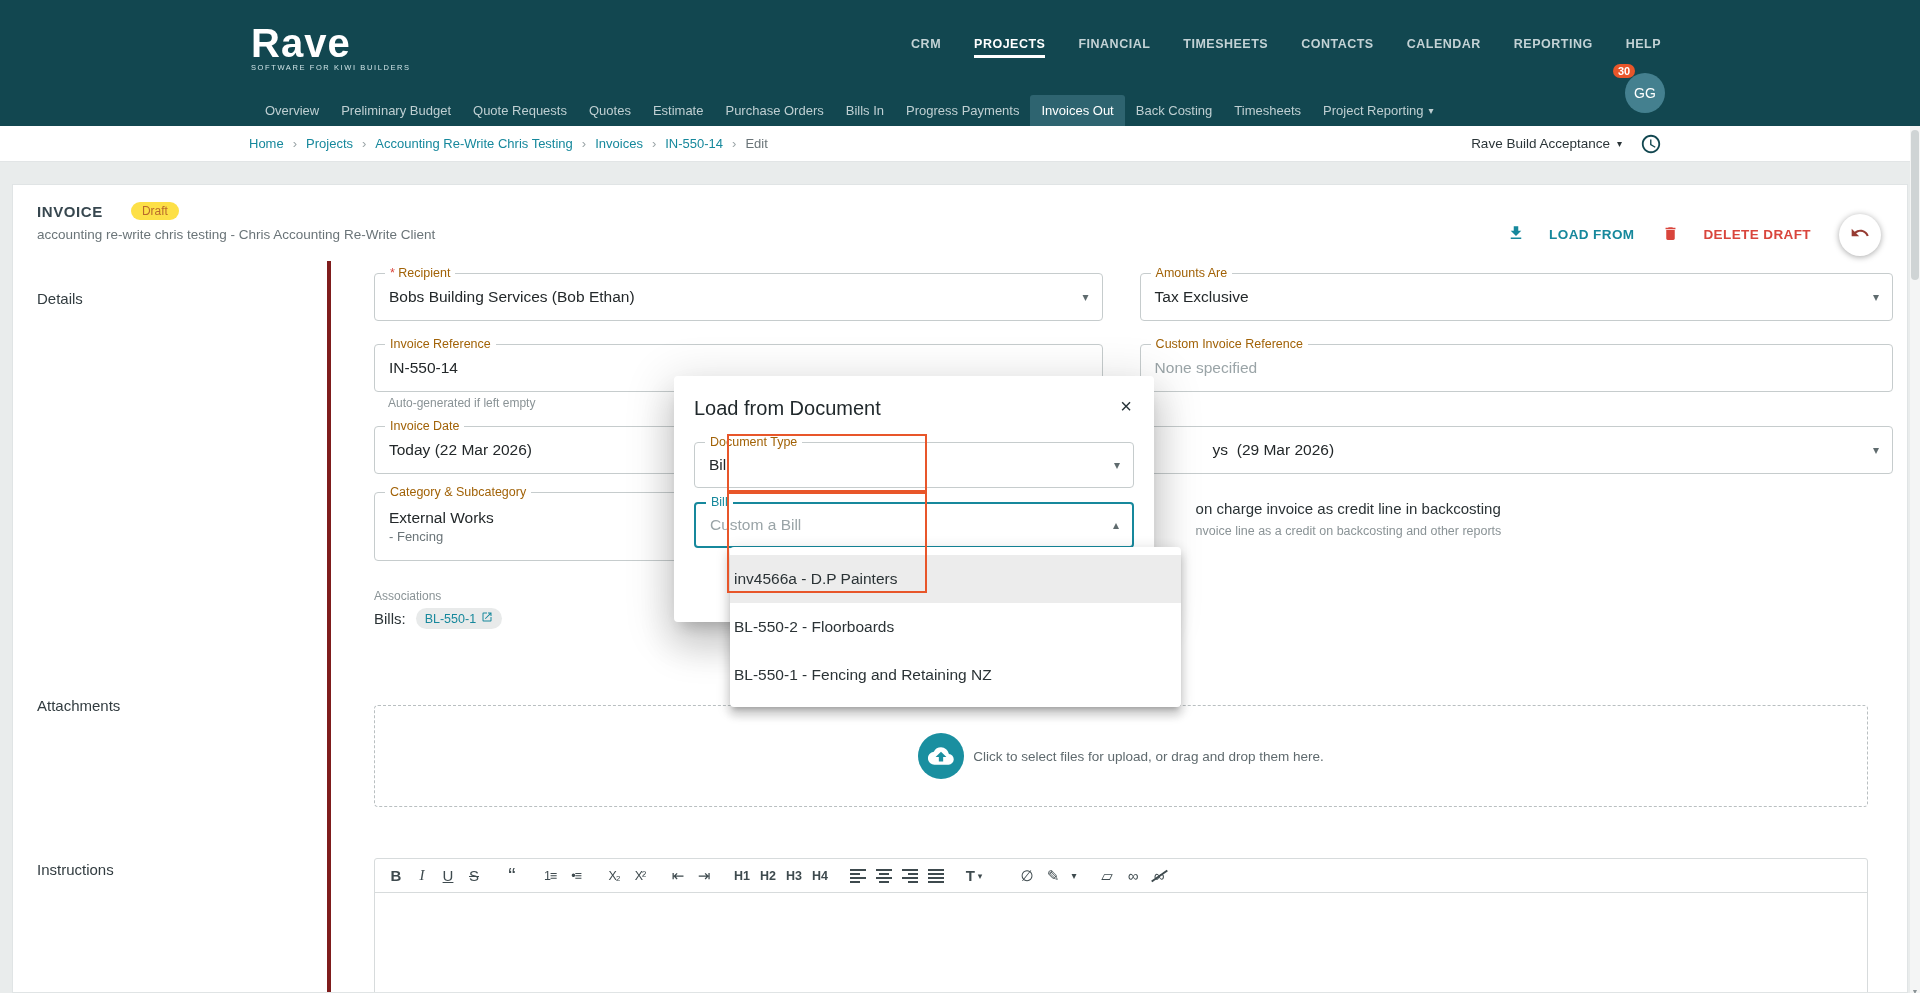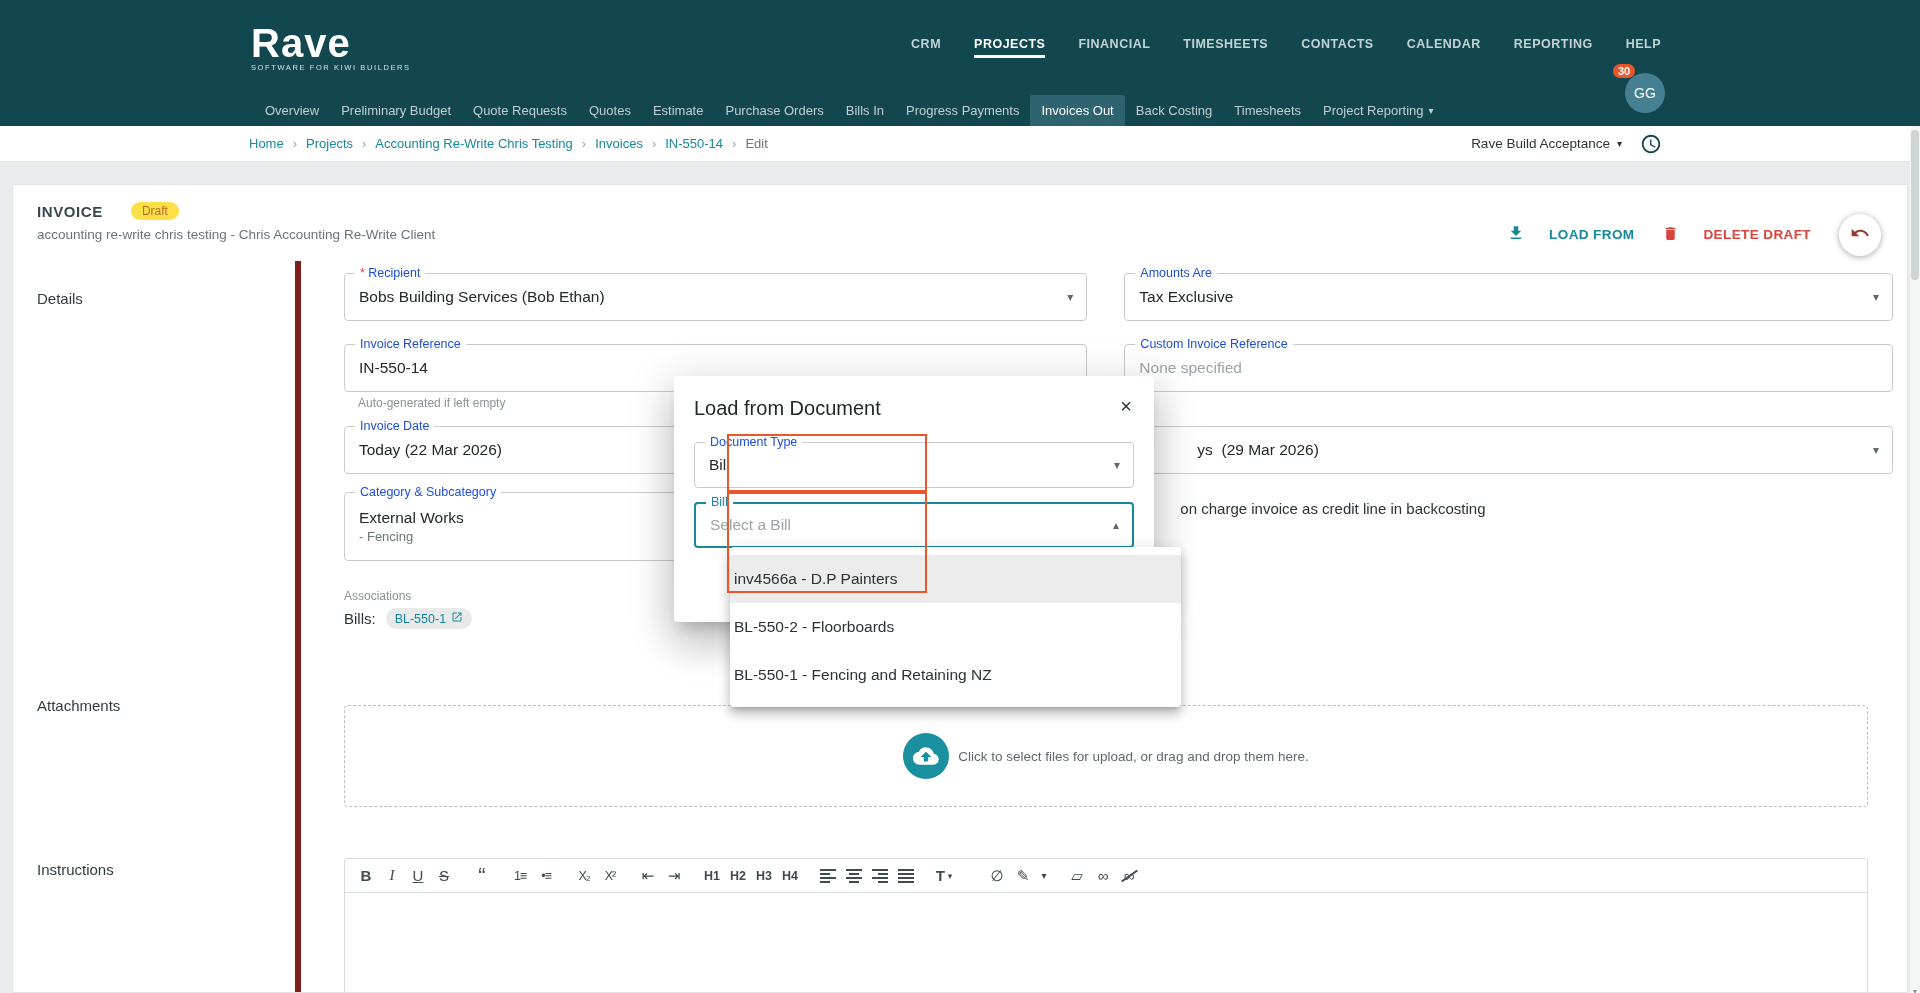--- a/index.html
+++ b/index.html
@@ -45,34 +45,34 @@
   .inv-title{font-size:15px;font-weight:700;letter-spacing:.6px;color:#37474f}
   .draft{background:#fde047;color:#b96a2c;font-size:12px;font-weight:500;padding:2px 11px;border-radius:11px}
   .inv-sub{font-size:13.5px;color:#6a7478;margin-top:7px}
   .head-actions{display:flex;align-items:center;gap:28px;padding-top:6px}
   .act{display:inline-flex;align-items:center;gap:24px;font-size:13.5px;font-weight:700;letter-spacing:.4px;background:none;border:none;cursor:pointer;font-family:inherit}
   .act.load{color:#16889c}
   .act.del{color:#d9453c}
   .undo-btn{width:42px;height:42px;border-radius:50%;background:#fff;border:none;box-shadow:0 1px 6px rgba(0,0,0,.35);display:flex;align-items:center;justify-content:center;color:#963b32;cursor:pointer}
 
   .card-body{display:flex;height:733px}
-  .labels-col{width:288px;border-right:6px solid #7f1d1d;position:relative;flex-shrink:0}
+  .labels-col{width:318px;border-right:4px solid #7f1d1d;position:relative;flex-shrink:0}
   .sec-label{position:absolute;left:24px;font-size:15px;color:#323c40}
   .lab-details{top:29px}
   .lab-att{top:436px}
   .lab-ins{top:600px}
   .form-col{flex:1;padding:12px 14px 0 43px}
 
   .frow{display:grid;grid-template-columns:1fr 1.034fr;column-gap:37px}
   .r1{margin-bottom:23px}
   .r2{margin-bottom:16px}
   .r3{margin-bottom:18px}
 
   .field{position:relative;height:48px;border:1px solid #c6cccd;border-radius:4px;background:#fff;display:flex;align-items:center;padding:0 36px 0 14px;cursor:pointer}
-  .flabel{position:absolute;top:-8px;left:10px;background:#fff;padding:0 5px;font-size:12.5px;color:#1d4ed8;white-space:nowrap}
+  .flabel{position:absolute;top:-8px;left:10px;background:#fff;padding:0 5px;font-size:12.5px;color:#a16207;white-space:nowrap}
   .field.required .flabel::before{content:"* ";color:#d9453c}
   .fvalue{font-size:15.5px;color:#23282a;white-space:pre}
   .fvalue.placeholder{color:#9aa4a7}
   .cdn,.cup{position:absolute;right:13px;top:50%;transform:translateY(-50%);color:#5f6b6e;font-size:12px;line-height:1}
   .cdn::before{content:"▾"}
   .cup::before{content:"▴"}
   .helper{font-size:12px;color:#8a9396;margin:4px 0 0 14px}
   .field.tall{height:69px;flex-direction:column;align-items:flex-start;justify-content:center;gap:2px}
   .fsub{font-size:13px;color:#6a7478}
   .field.partial .fvalue{padding-left:58px}
@@ -283,20 +283,21 @@
           </div>
 
           <div class="frow r4">
             <div class="field tall">
               <span class="flabel">Category &amp; Subcategory</span>
               <span class="fvalue">External Works</span>
               <span class="fsub">- Fencing</span>
             </div>
             <div class="backcost">
               <div class="bc-main">on charge invoice as credit line in backcosting</div>
+              <div class="bc-cap">nvoice line as a credit on backcosting and other reports</div>
             </div>
           </div>
 
           <div class="assoc">
             <div class="assoc-label">Associations</div>
             <div class="assoc-row">
               <span class="bills-label">Bills:</span>
               <span class="chip">
                 <span>BL-550-1</span>
                 <span><svg width="12" height="12" viewBox="0 0 24 24" fill="currentColor">
@@ -433,21 +434,21 @@
   <div class="modal">
     <h2>Load from Document</h2>
     <span class="mclose"></span>
     <div class="field mf1">
       <span class="flabel">Document Type</span>
       <span class="fvalue">Bill</span>
       <span class="cdn"></span>
     </div>
     <div class="field mf2">
       <span class="flabel">Bill</span>
-      <span class="fvalue placeholder">Select a Bill</span>
+      <span class="fvalue placeholder">Custom a Bill</span>
       <span class="cup"></span>
     </div>
   </div>
 
   <div class="popover">
 
   <div class="opt selected">inv4566a - D.P Painters</div>
       <div class="opt">BL-550-2 - Floorboards</div>
       <div class="opt">BL-550-1 - Fencing and Retaining NZ</div>
     </div>

